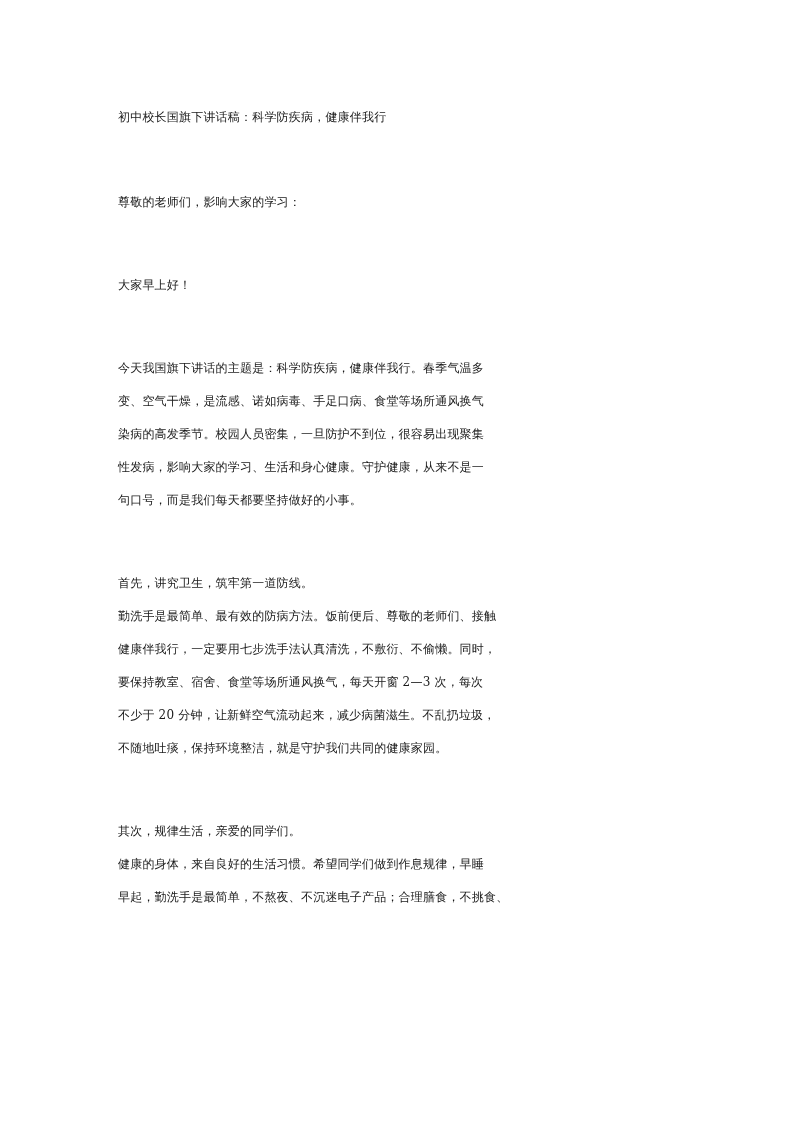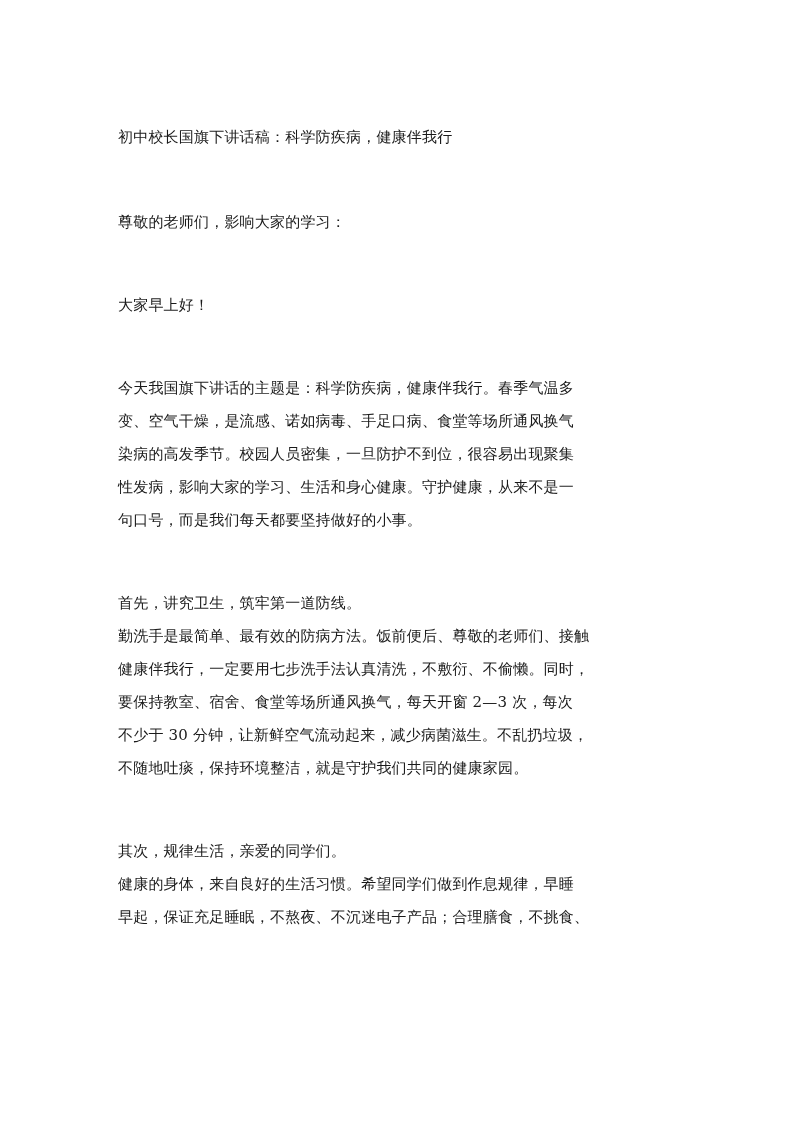--- a/index.html
+++ b/index.html
@@ -1,37 +1,37 @@
 <!DOCTYPE html>
 <html><head>
   <meta charset="utf-8">
   <style>
     html, body { margin: 0; padding: 0; background: #ffffff; }
     body { width: 793px; height: 1122px; overflow: hidden; position: relative;
       font-family: "DejaVu Serif", "Liberation Serif", serif; color: #1a1a1a; }
     .page { position: absolute; left: 118px; top: 0; width: 570px; }
-    .line { position: absolute; left: 0; white-space: nowrap; font-size: 15px; line-height: 24px; letter-spacing: 0.2px; margin-top: 20px; }
+    .line { position: absolute; left: 0; white-space: nowrap; font-size: 12px; line-height: 24px; letter-spacing: 0.2px; }
   </style>
 </head>
 <body>
 
 <div class="page">
   <div class="line" style="top:105px">初中校长国旗下讲话稿：科学防疾病，健康伴我行</div>
   <div class="line" style="top:190px">尊敬的老师们，影响大家的学习：</div>
   <div class="line" style="top:273px">大家早上好！</div>
 
   <div class="line" style="top:356px">今天我国旗下讲话的主题是：科学防疾病，健康伴我行。春季气温多</div>
   <div class="line" style="top:389px">变、空气干燥，是流感、诺如病毒、手足口病、食堂等场所通风换气</div>
   <div class="line" style="top:422px">染病的高发季节。校园人员密集，一旦防护不到位，很容易出现聚集</div>
   <div class="line" style="top:455px">性发病，影响大家的学习、生活和身心健康。守护健康，从来不是一</div>
   <div class="line" style="top:488px">句口号，而是我们每天都要坚持做好的小事。</div>
 
   <div class="line" style="top:571px">首先，讲究卫生，筑牢第一道防线。</div>
   <div class="line" style="top:604px">勤洗手是最简单、最有效的防病方法。饭前便后、尊敬的老师们、接触</div>
   <div class="line" style="top:637px">健康伴我行，一定要用七步洗手法认真清洗，不敷衍、不偷懒。同时，</div>
   <div class="line" style="top:670px">要保持教室、宿舍、食堂等场所通风换气，每天开窗 2—3 次，每次</div>
-  <div class="line" style="top:703px">不少于 30 分钟，让新鲜空气流动起来，减少病菌滋生。不乱扔垃圾，</div>
+  <div class="line" style="top:703px">不少于 20 分钟，让新鲜空气流动起来，减少病菌滋生。不乱扔垃圾，</div>
   <div class="line" style="top:736px">不随地吐痰，保持环境整洁，就是守护我们共同的健康家园。</div>
 
   <div class="line" style="top:819px">其次，规律生活，亲爱的同学们。</div>
   <div class="line" style="top:852px">健康的身体，来自良好的生活习惯。希望同学们做到作息规律，早睡</div>
-  <div class="line" style="top:885px">早起，保证充足睡眠，不熬夜、不沉迷电子产品；合理膳食，不挑食、</div>
+  <div class="line" style="top:885px">早起，勤洗手是最简单，不熬夜、不沉迷电子产品；合理膳食，不挑食、</div>
 </div>
 
 </body></html>

